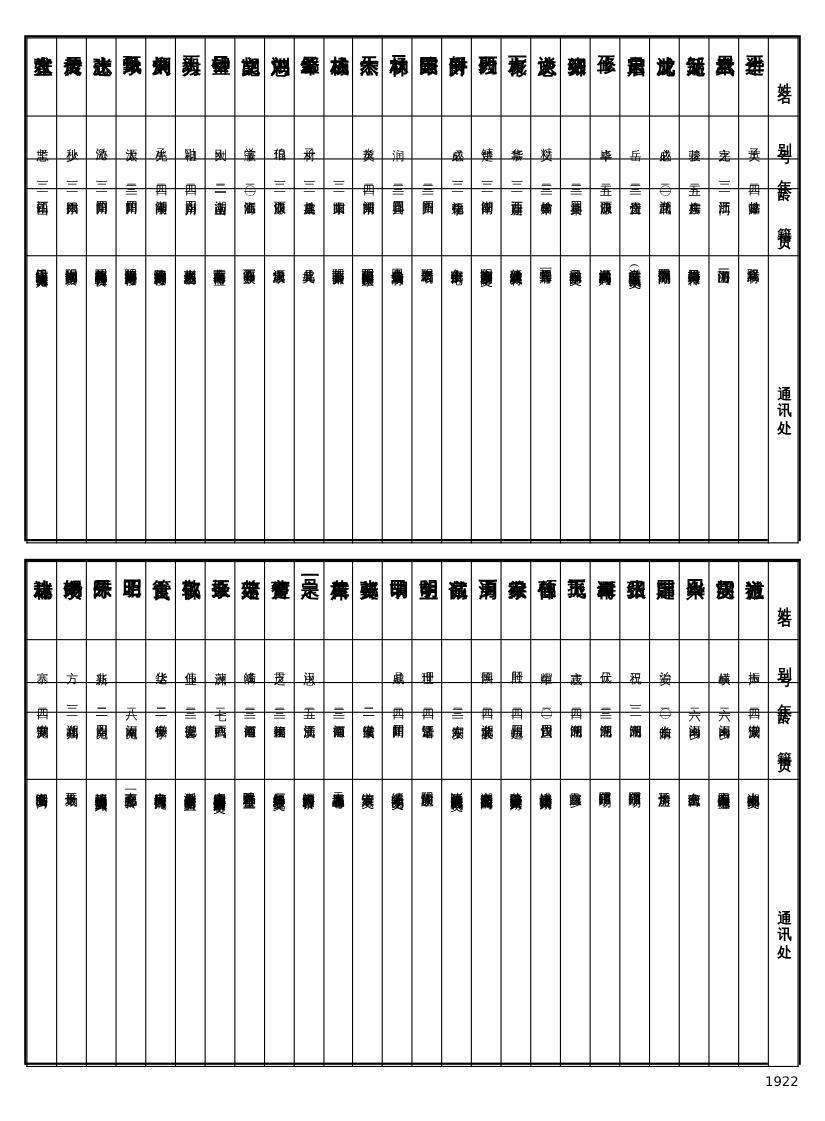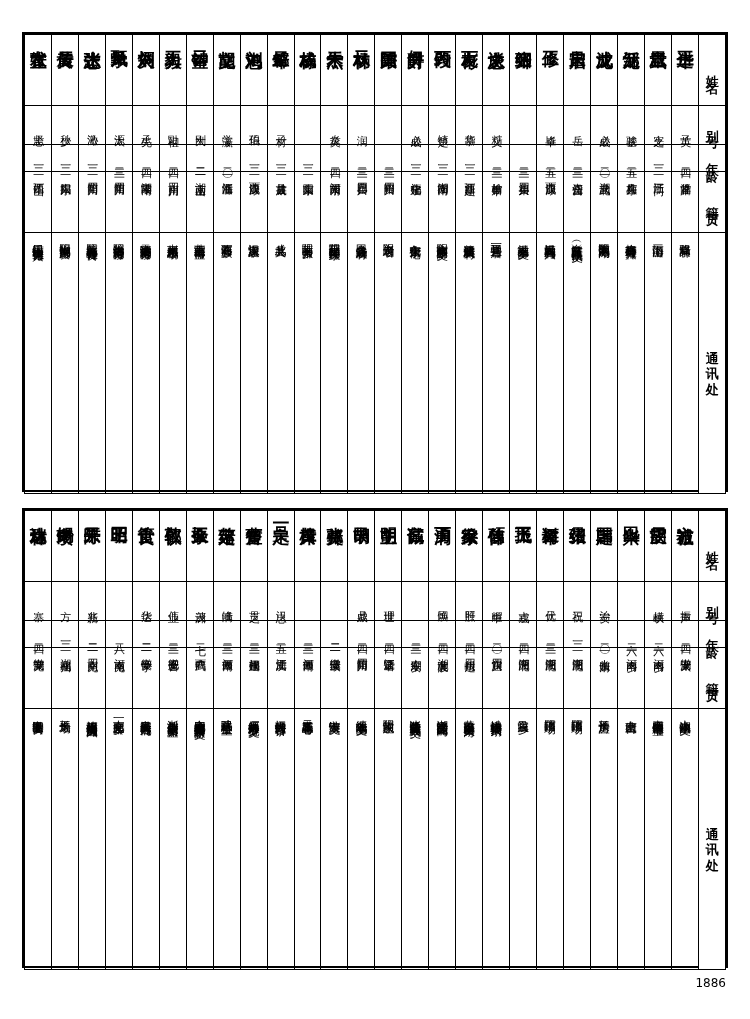--- a/index.html
+++ b/index.html
@@ -1429,14 +1429,14 @@
             <td class="hdr addr-hdr" style="width: 3.8462%;">
               <div class="cell-inner center">
                 <span class="v">通讯处</span>
               </div>
             </td>
           </tr>
       </tbody>
     </table>
   </div>
 
-  <div class="pageno">1886</div>
+  <div class="pageno">1922</div>
 </div>
 
 </body></html>

